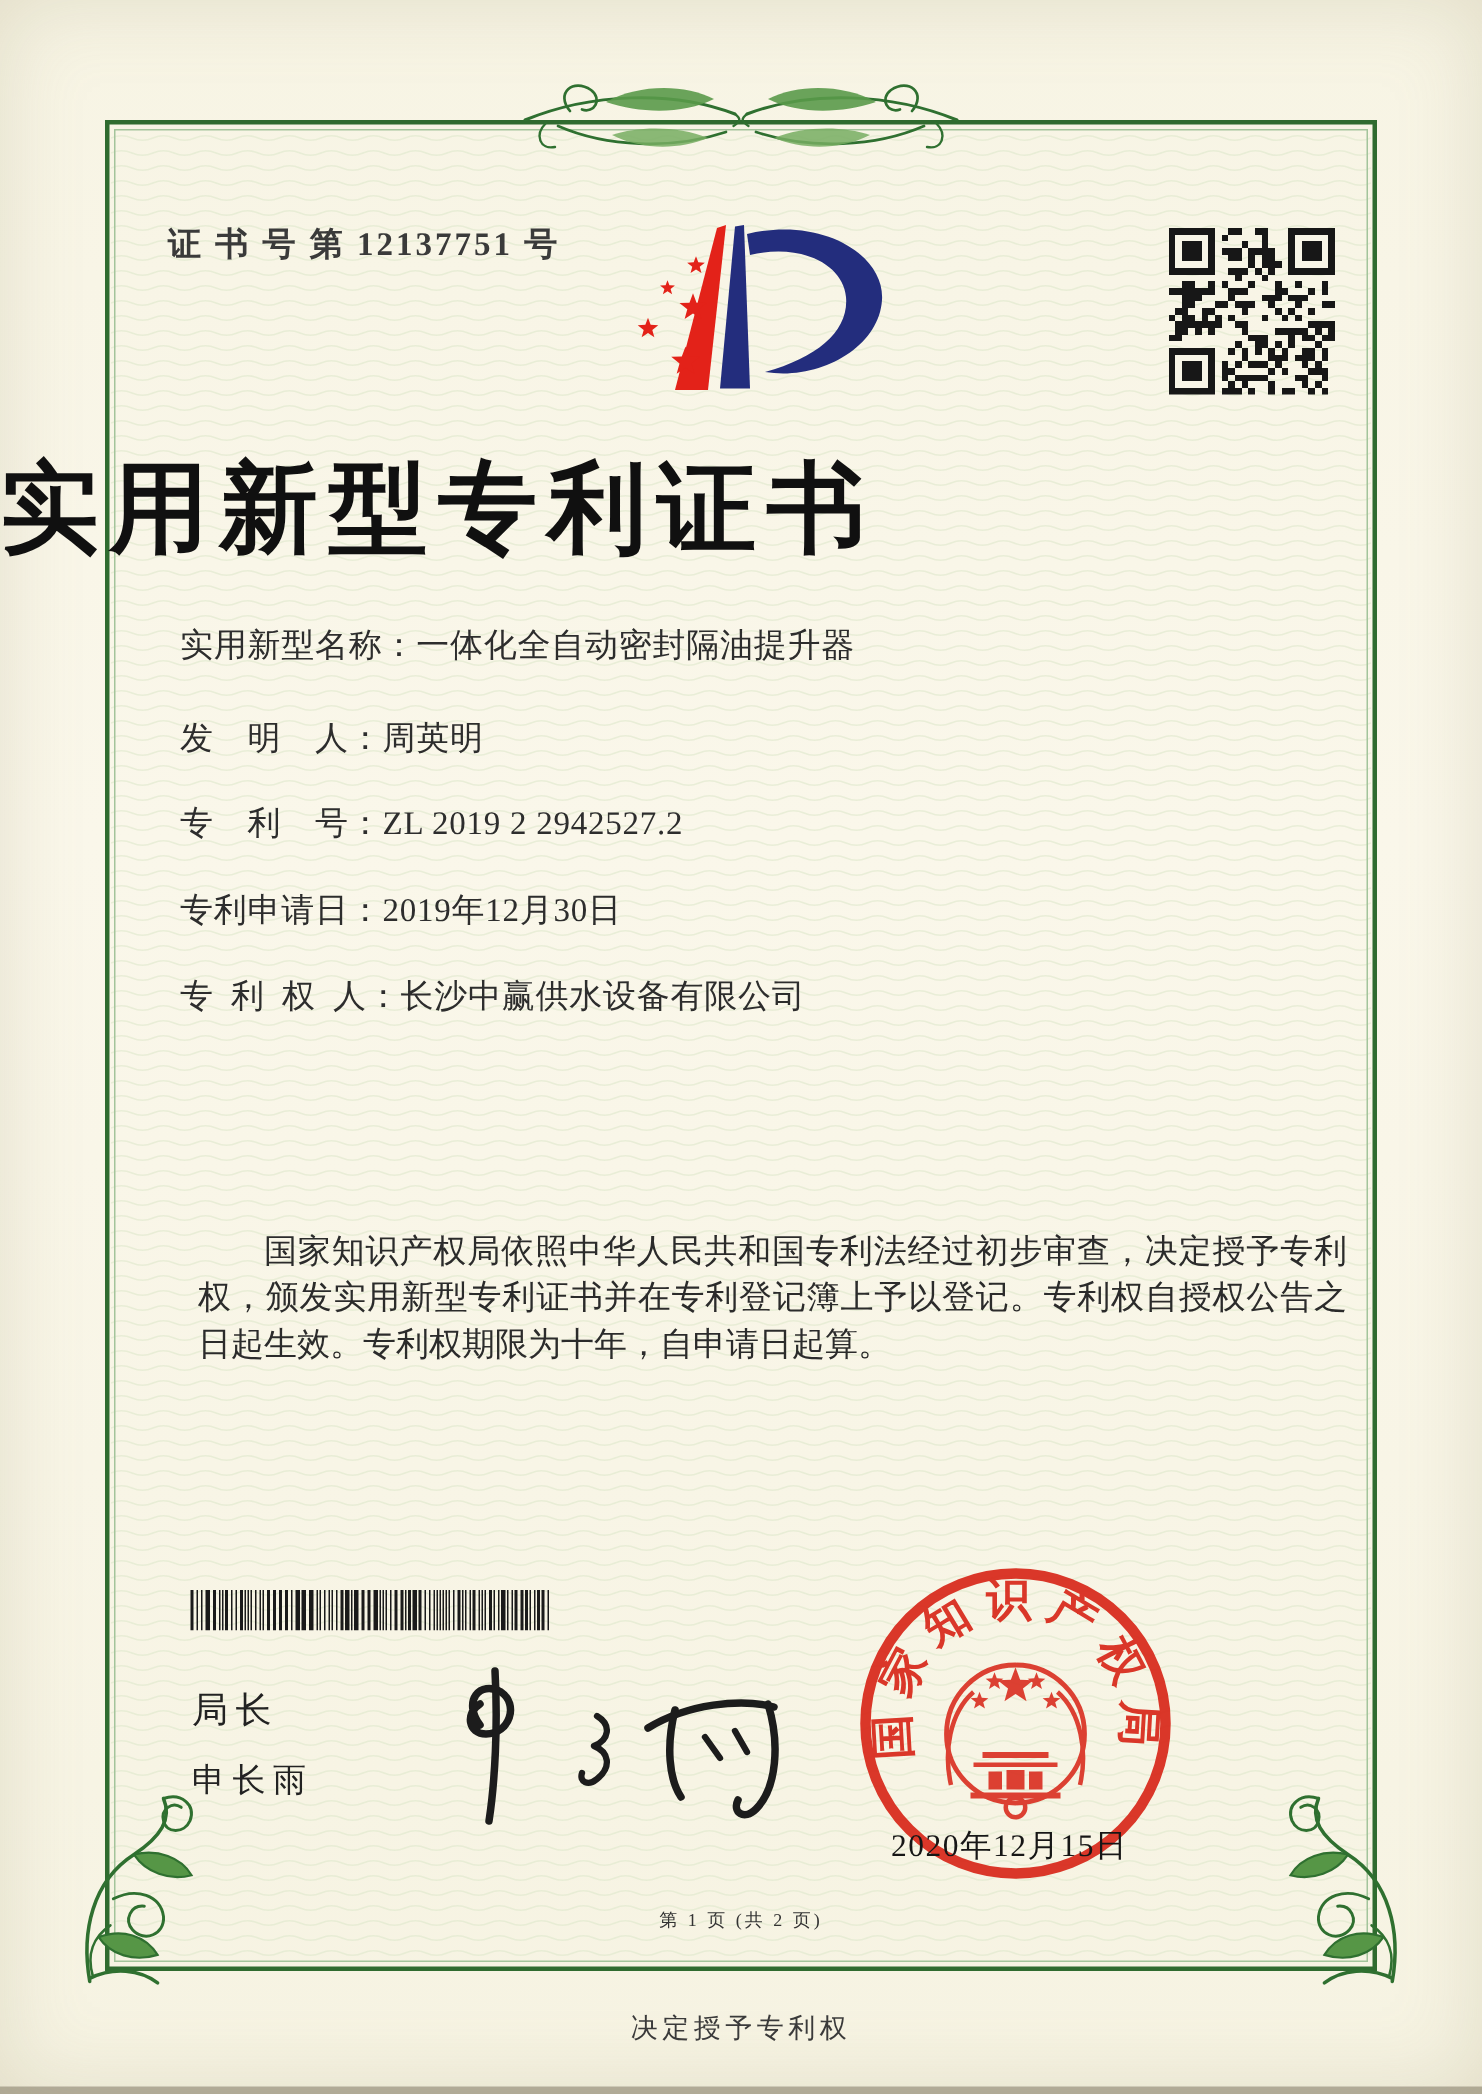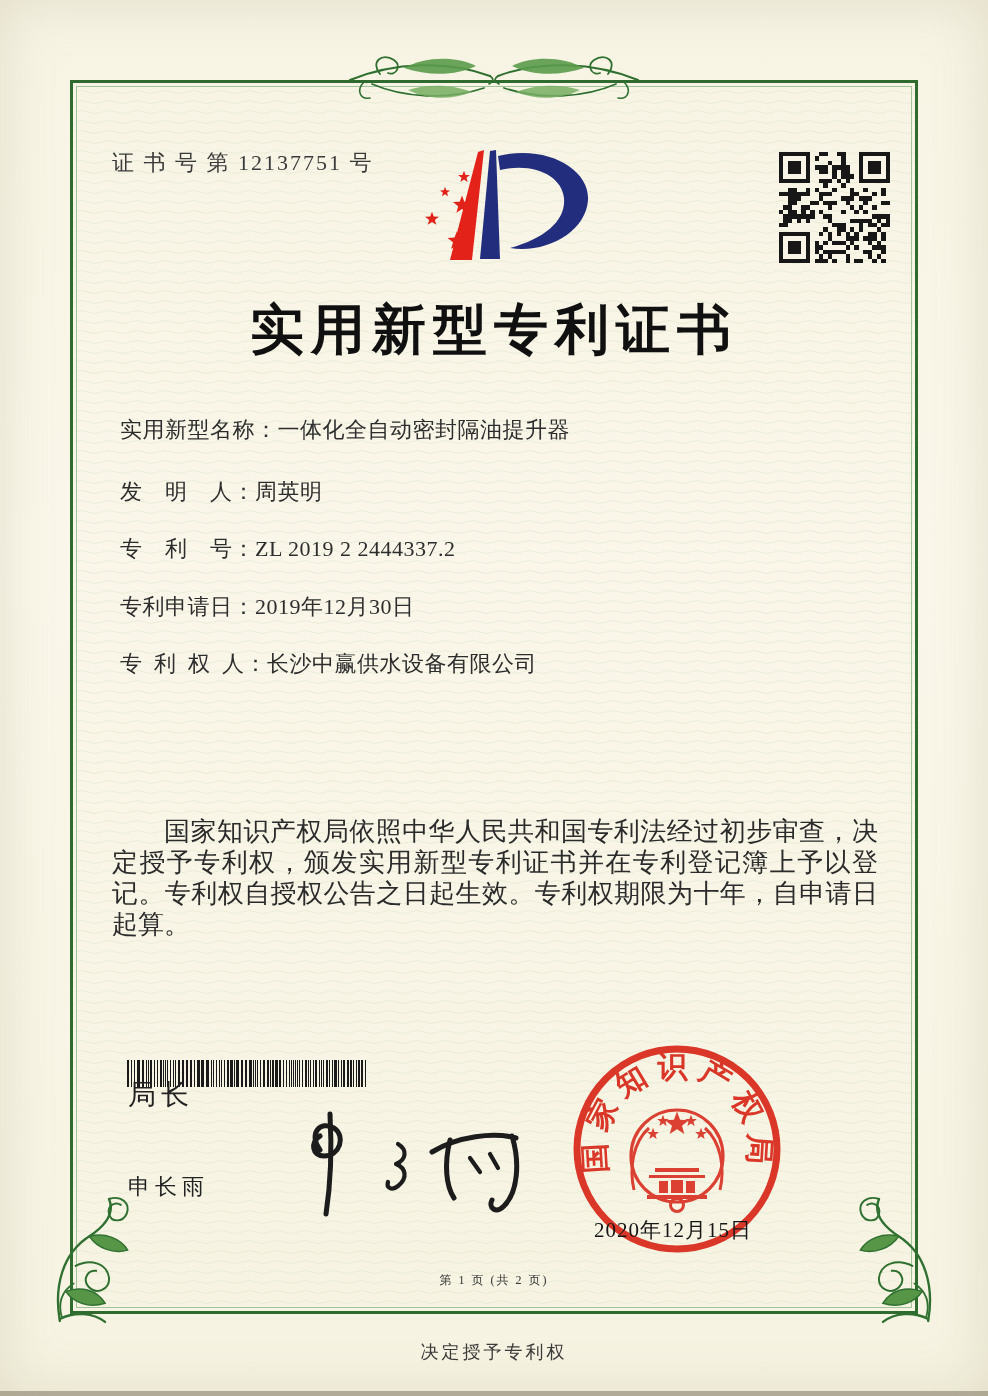--- a/index.html
+++ b/index.html
@@ -10,35 +10,35 @@
     color:#222;overflow:hidden;
   }
   .page::after{content:"";position:absolute;inset:0;pointer-events:none;
     box-shadow:inset 0 0 55px rgba(150,140,100,.22);}
   .page-bottom-edge{position:absolute;left:0;right:0;bottom:0;height:5px;background:#b4ae9d;}
   .frame{position:absolute;left:70px;top:80px;width:842px;height:1228px;
     border:3px solid #2f6b2f;}
   .frame-inner{position:absolute;inset:3px;border:1px solid #a3c49b;}
   .waves{position:absolute;left:74px;top:84px;width:840px;height:1220px;z-index:0;}
   .content{position:absolute;inset:0;z-index:3;}
-  .certno{position:absolute;left:112px;top:148px;font-size:22px;letter-spacing:2px;color:#3a3a3a;}
+  .certno{position:absolute;left:112px;top:148px;font-size:22px;letter-spacing:2px;color:#3a3a3a;font-weight:bold;}
   .logo{position:absolute;left:418px;top:136px;width:212px;height:160px;}
   .qr{position:absolute;left:779px;top:152px;width:111px;height:111px;}
-  .title{position:absolute;left:0;right:0;top:294px;text-align:center;
-    font-size:54px;font-weight:700;letter-spacing:7px;color:#101010;}
+  .title{position:absolute;left:0;right:0;top:294px;
+    font-size:66px;font-weight:700;letter-spacing:7px;color:#101010;}
   .field{position:absolute;left:120px;width:780px;font-size:22px;color:#2d2d2d;
     white-space:nowrap;letter-spacing:.5px;}
   .f0{top:415px}.f1{top:477px}.f2{top:534px}.f3{top:592px}.f4{top:649px}.f5{top:709px}
   .grantrow{position:absolute;left:120px;top:766px;width:780px;font-size:22px;color:#2d2d2d;}
   .grantrow .g2{position:absolute;left:378px;top:0;}
-  .paras{position:absolute;left:112px;top:818px;width:766px;font-size:26px;line-height:31px;
-    text-align:justify;color:#2b2b2b;font-family:Liberation Mono, monospace;}
+  .paras{position:absolute;left:132px;top:818px;width:766px;font-size:22px;line-height:31px;
+    text-align:justify;color:#2b2b2b;}
   .paras p{margin:0 0 5px 0;text-indent:2em;}
   .barcode{position:absolute;left:125px;top:1060px;width:247px;height:27px;}
-  .signer-title{position:absolute;left:128px;top:1076px;font-size:28px;letter-spacing:5px;color:#222;text-align:center;}
+  .signer-title{position:absolute;left:128px;top:1124px;font-size:24px;letter-spacing:5px;color:#222;text-align:center;}
   .signer-name{position:absolute;left:128px;top:1172px;font-size:22px;letter-spacing:5px;color:#222;}
   .signature{position:absolute;left:268px;top:1106px;width:262px;height:118px;}
   .seal{position:absolute;left:570px;top:1042px;width:214px;height:214px;opacity:.93;z-index:3;}
   .sealdate{position:absolute;left:594px;top:1216px;font-size:21px;letter-spacing:1px;color:#161616;z-index:4;}
   .pageno{position:absolute;left:0;right:0;top:1272px;text-align:center;font-size:12px;letter-spacing:2px;color:#333;}
   .backnote{position:absolute;left:0;right:0;top:1340px;text-align:center;font-size:18px;letter-spacing:3px;color:#3a3a3a;}
   .orn-top{position:absolute;left:344px;top:54px;width:300px;height:52px;z-index:2;}
   .flourish{position:absolute;top:1192px;width:118px;height:132px;z-index:2;}
   .fl-left{left:50px;}
   .fl-right{left:820px;transform:scaleX(-1);}
@@ -308,21 +308,21 @@
           <rect x="0" y="18" width="7" height="7"></rect>
           <rect fill="#f8f5e7" x="1" y="19" width="5" height="5"></rect>
           <rect x="2" y="20" width="3" height="3"></rect>
         </g>
       </svg>
 
     <div class="title">实用新型专利证书</div>
 
     <div class="field f0"><span>实用新型名称：</span><span>一体化全自动密封隔油提升器</span></div>
     <div class="field f1"><span>发　明　人：</span><span>周英明</span></div>
-    <div class="field f2"><span>专　利　号：</span><span>ZL 2019 2 2444337.2</span></div>
+    <div class="field f2"><span>专　利　号：</span><span>ZL 2019 2 2942527.2</span></div>
     <div class="field f3"><span>专利申请日：</span><span>2019年12月30日</span></div>
     <div class="field f4"><span>专 利 权 人：</span><span>长沙中赢供水设备有限公司</span></div>
 
 
     <div class="paras">
       <p>国家知识产权局依照中华人民共和国专利法经过初步审查，决定授予专利权，颁发实用新型专利证书并在专利登记簿上予以登记。专利权自授权公告之日起生效。专利权期限为十年，自申请日起算。</p>
     </div>
 
     <svg class="barcode" id="barcode" viewBox="0 0 247 27" preserveAspectRatio="none">
         <g fill="#1a1a1a">

